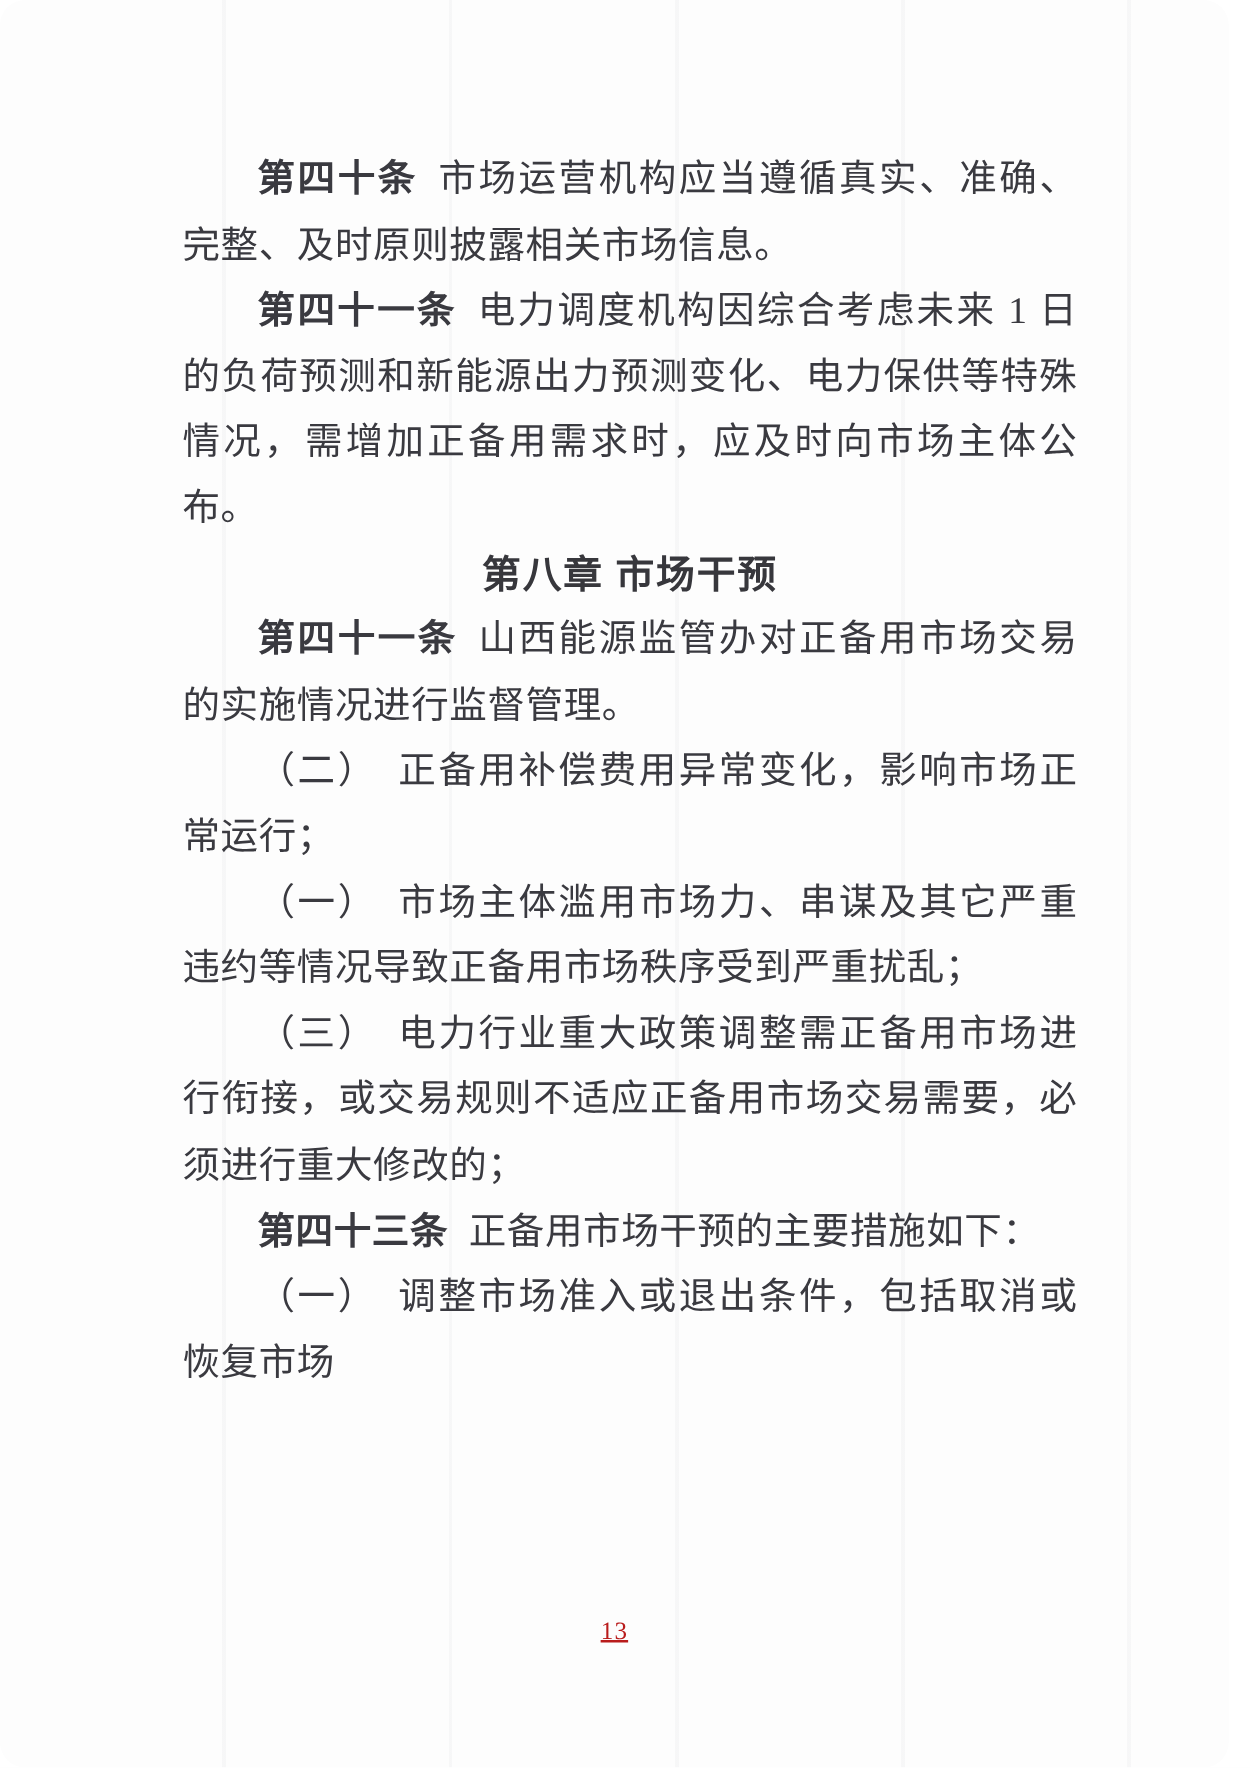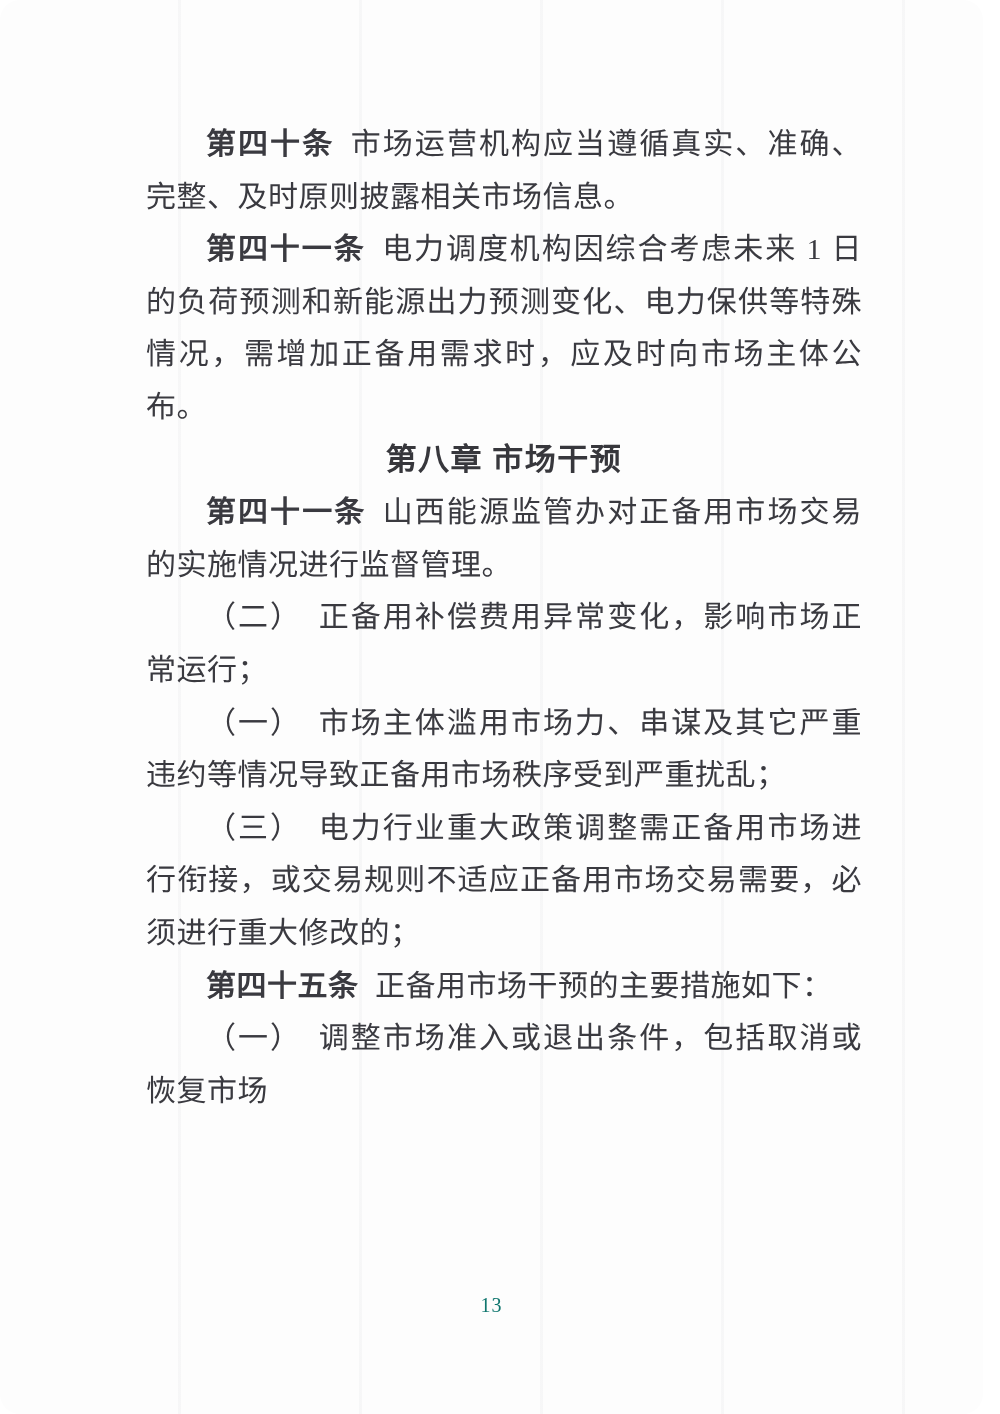--- a/index.html
+++ b/index.html
@@ -61,22 +61,23 @@
     letter-spacing: 1.5px;
     color: #37373c;
   }
   .page-number {
     position: absolute;
     left: 0;
     top: 1294px;
     width: 100%;
     text-align: center;
     font-size: 20px;
-    color: #0f766e;
+    color: #b91c1c;
     letter-spacing: 1px;
+    text-decoration: underline;
   }
 </style>
 </head>
 <body>
 
 <div class="page">
 
   <div class="scan-streaks"></div>
 
   <div class="content">
@@ -91,21 +92,21 @@
     <p class="para"><span class="article-label">第四十一条</span><span>山西能源监管办对正备用市场交易的实施情况进行监督管理。</span></p>
 
 
     <p class="para"><span class="item-label">（二）</span><span>正备用补偿费用异常变化，影响市场正常运行；</span></p>
 
     <p class="para"><span class="item-label">（一）</span><span>市场主体滥用市场力、串谋及其它严重违约等情况导致正备用市场秩序受到严重扰乱；</span></p>
 
     <p class="para"><span class="item-label">（三）</span><span>电力行业重大政策调整需正备用市场进行衔接，或交易规则不适应正备用市场交易需要，必须进行重大修改的；</span></p>
 
 
-    <p class="para"><span class="article-label">第四十五条</span><span>正备用市场干预的主要措施如下：</span></p>
+    <p class="para"><span class="article-label">第四十三条</span><span>正备用市场干预的主要措施如下：</span></p>
 
     <p class="para"><span class="item-label">（一）</span><span>调整市场准入或退出条件，包括取消或恢复市场</span></p>
 
   </div>
 
   <div class="page-number">13</div>
 
 </div>
 
 </body></html>

